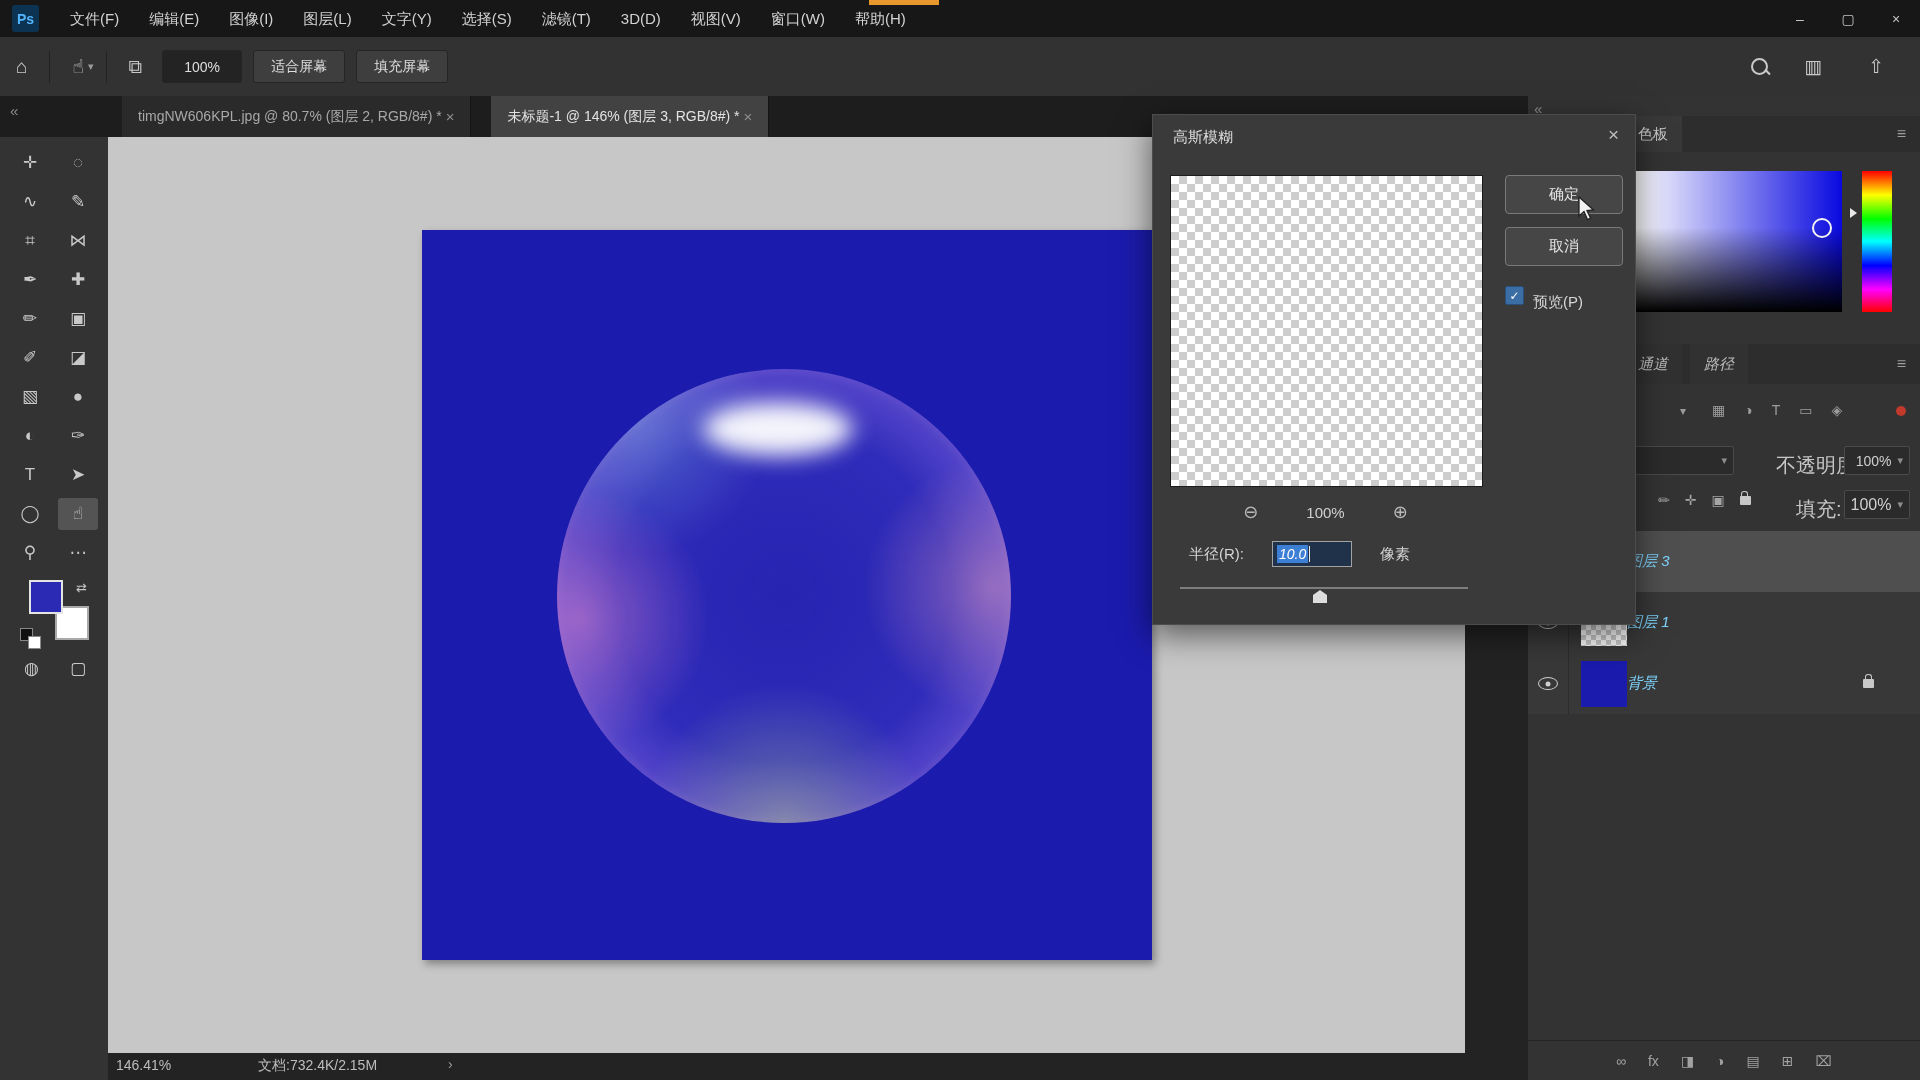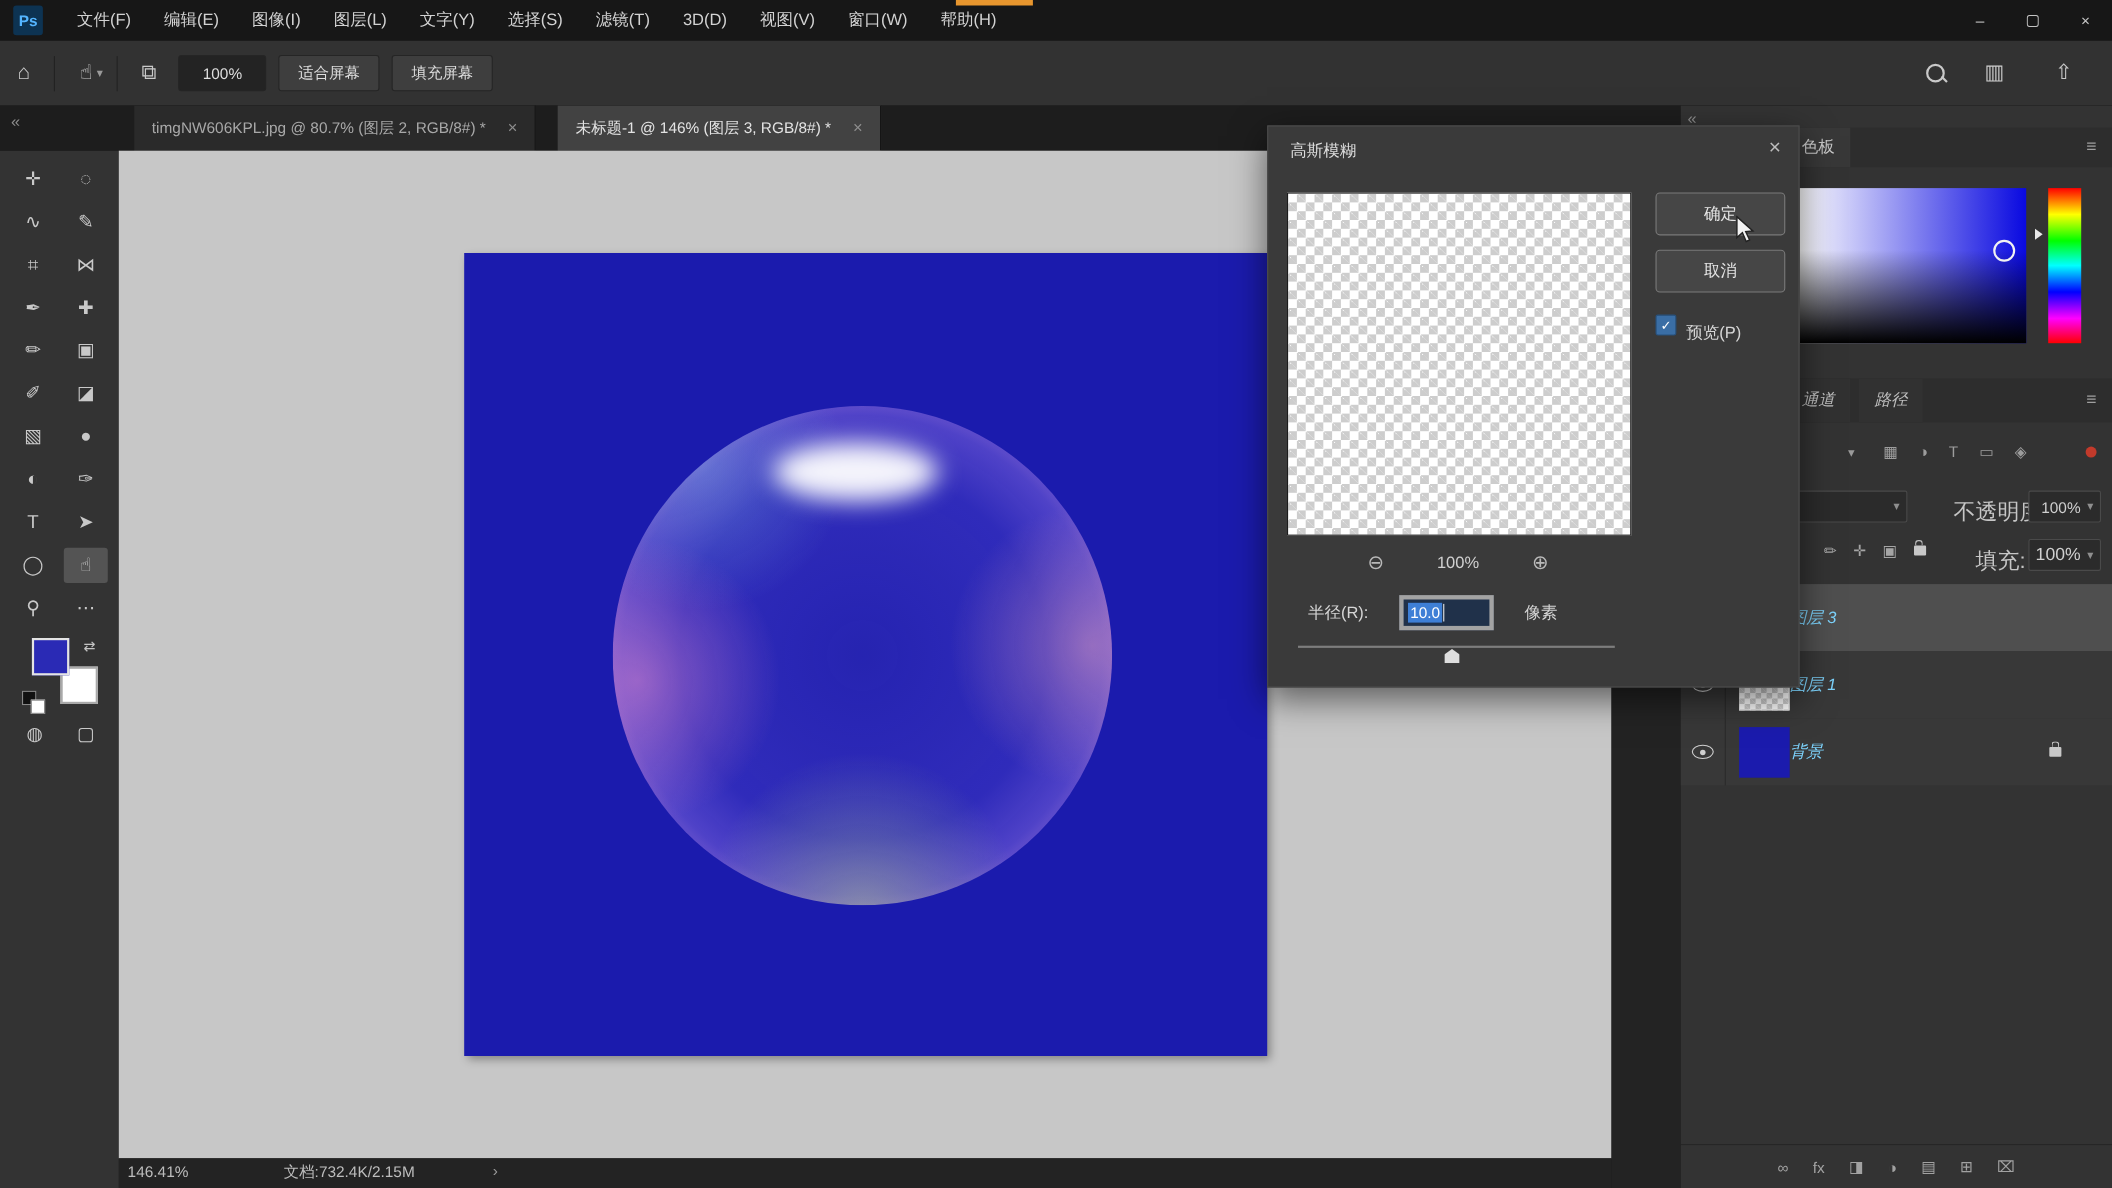--- a/index.html
+++ b/index.html
@@ -28,21 +28,21 @@
           color:#dedede;font-size:14px;display:flex;align-items:center;margin-right:11px;}
   .ob-btn.dark{background:#232323;min-width:44px;justify-content:center;}
   .ob-right{margin-left:auto;display:flex;align-items:center;gap:26px;padding-right:26px;}
   .mag{position:relative;width:13px;height:13px;border:2px solid #c9c9c9;border-radius:50%;display:inline-block;}
   .mag::after{content:"";position:absolute;left:11px;top:11px;width:7px;height:2px;background:#c9c9c9;transform:rotate(45deg);}
 
   
   .tabbar{position:absolute;left:0;top:96px;width:1920px;height:41px;background:#1d1d1d;border-bottom:1px solid #101010;}
   .collapse-l{position:absolute;left:10px;top:6px;color:#8d8d8d;font-size:15px;}
   .tabs{position:absolute;left:122px;top:0;height:41px;display:flex;}
-  .tab{display:flex;align-items:center;gap:20px;height:41px;padding:0 16px;font-size:14px;
+  .tab{display:flex;align-items:center;gap:4px;height:41px;padding:0 16px;font-size:14px;
        background:#2a2a2a;color:#a8a8a8;border-right:1px solid #151515;}
   .tab.active{background:#424242;color:#e3e3e3;margin-left:20px;}
   .tab-close{color:#8f8f8f;font-size:15px;}
 
   
   .toolbar{position:absolute;left:0;top:137px;width:108px;height:943px;background:#333333;border-right:1px solid #272727;}
   .tools{position:absolute;left:6px;top:6px;display:grid;grid-template-columns:48px 48px;grid-auto-rows:39px;
          justify-items:center;align-items:center;}
   .tool{width:40px;height:32px;display:flex;align-items:center;justify-content:center;
         color:#c9c9c9;font-size:17px;border-radius:3px;}
@@ -156,21 +156,21 @@
   .btn-ok{top:60px;}
   .btn-cancel{top:112px;}
   .dlg-check-row{position:absolute;left:352px;top:164px;display:flex;align-items:center;gap:9px;}
   .checkbox{width:17px;height:17px;background:#3a6ea5;border:1px solid #27507c;border-radius:2px;
             color:#fff;font-size:12px;display:flex;align-items:center;justify-content:center;}
   .dlg-check-lbl{font-size:15px;color:#d5d5d5;margin-top:14px;}
   .dlg-zoom{position:absolute;left:17px;top:386px;width:311px;display:flex;align-items:center;justify-content:center;gap:48px;}
   .zoom-glyph{font-size:18px;color:#b9b9b9;}
   .zoom-val{font-size:15px;color:#d0d0d0;}
   .dlg-radius{position:absolute;left:36px;top:426px;display:flex;align-items:center;gap:28px;font-size:15px;color:#d5d5d5;}
-  .radius-box{width:74px;height:24px;background:#20314a;border:4px solid #a3a3a3;display:flex;align-items:center;padding-left:4px;}
+  .radius-box{width:74px;height:24px;background:#20314a;border:1px solid #a3a3a3;display:flex;align-items:center;padding-left:4px;font-style:italic;}
   .sel-text{background:#3e7fd6;color:#ffffff;font-size:14px;padding:1px 2px;}
   .text-caret{display:inline-block;width:1px;height:16px;background:#e8e8e8;margin-left:1px;}
   .dlg-slider{position:absolute;left:27px;top:472px;width:288px;height:2px;background:#7d7d7d;}
   .slider-thumb{position:absolute;left:133px;top:3px;width:14px;height:13px;background:#dedede;
                 clip-path:polygon(50% 0,100% 38%,100% 100%,0 100%,0 38%);}
 
   .cursor{position:absolute;left:1576px;top:196px;z-index:20;}
 </style>
 </head>
 <body>

